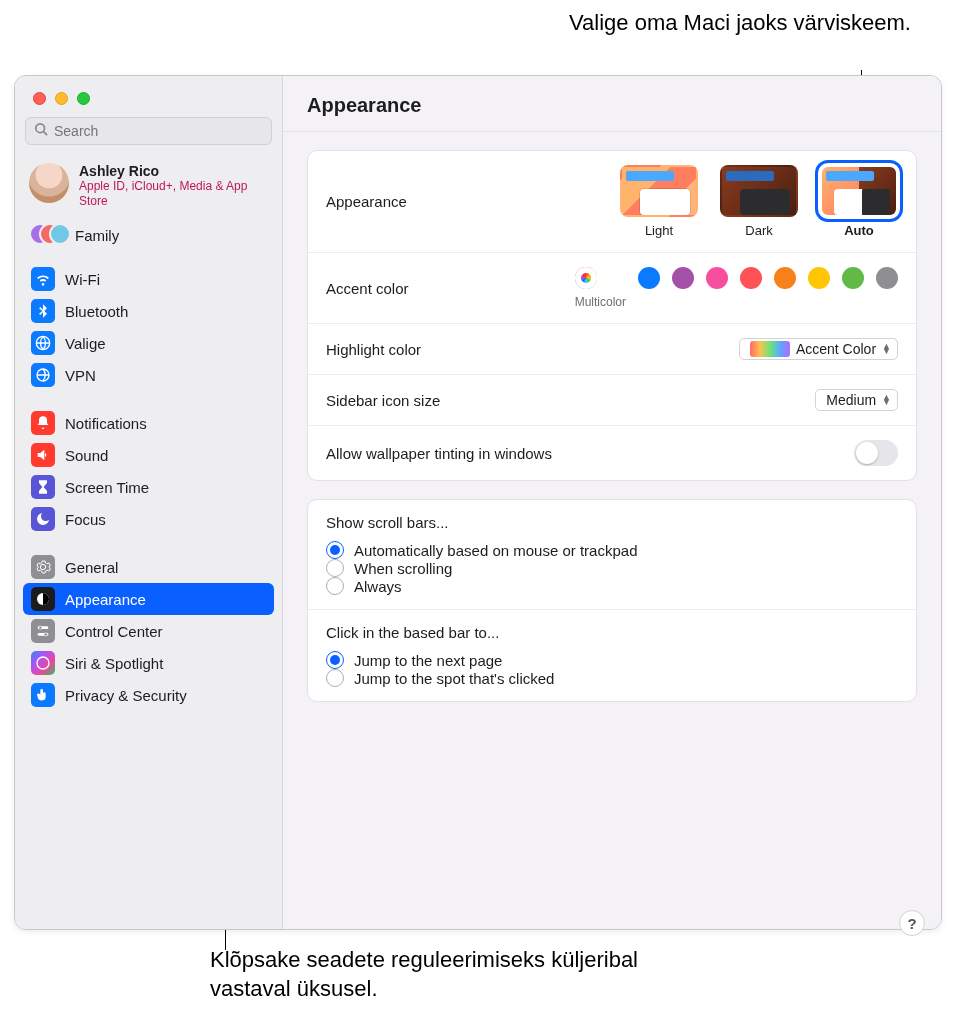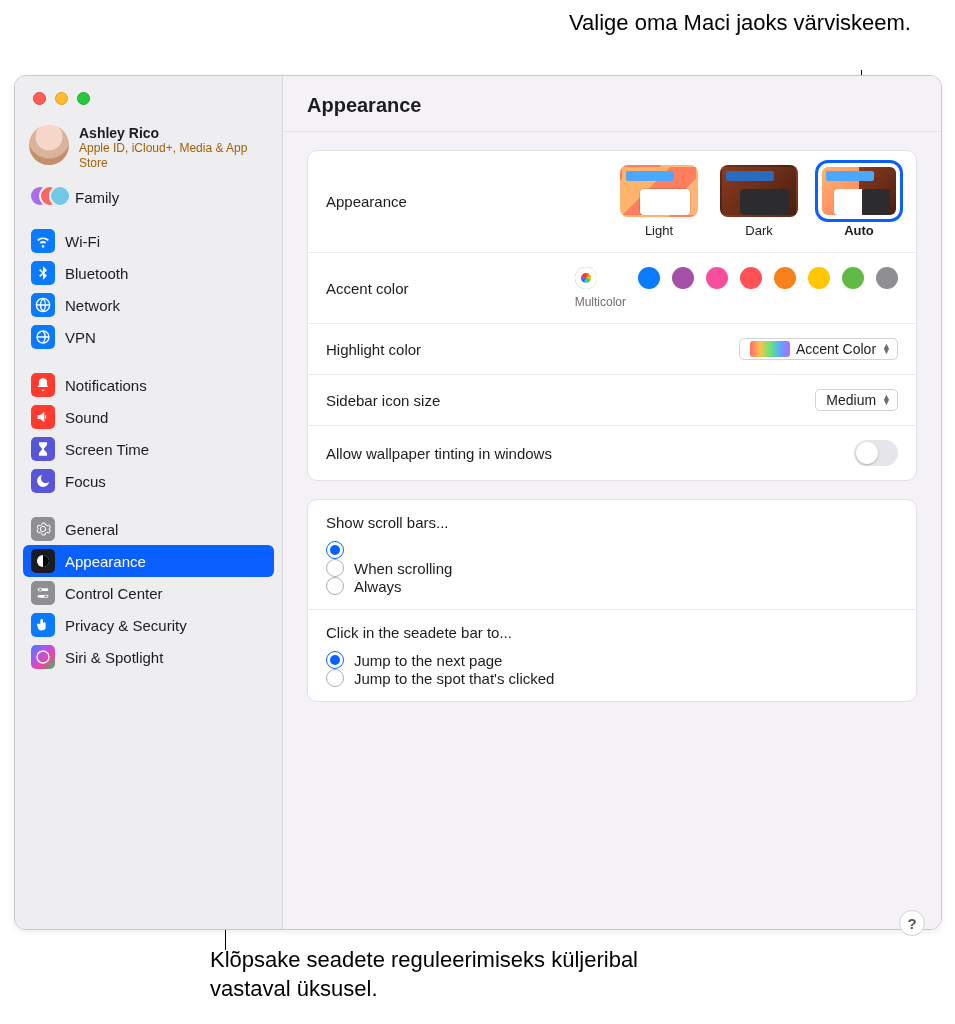--- a/index.html
+++ b/index.html
@@ -63,21 +63,21 @@
 
 .account {
   display: flex; gap: 10px; padding: 8px 14px; align-items: flex-start;
 }
 .avatar {
   width: 40px; height: 40px; border-radius: 50%;
   background: radial-gradient(circle at 50% 30%, #f6d6c8 0 38%, #d9b39a 40% 60%, #c48e6b 65% 100%);
   position: relative; flex-shrink: 0;
 }
 .account .name { font-size: 14px; font-weight: 700; }
-.account .sub { font-size: 12px; color: #a16207; line-height: 1.25; }
+.account .sub { font-size: 12px; color: #be185d; line-height: 1.25; }
 
 .family-row {
   display: flex; gap: 6px; padding: 6px 14px 12px; align-items: center;
 }
 .family-icon {
   width: 40px; height: 24px; position: relative;
 }
 .family-icon .c { position: absolute; width: 22px; height: 22px; border-radius:50%; border:2px solid #eeedf0;}
 .family-icon .c1{ left:0; background:#a86ee8;}
 .family-icon .c2{ left:10px; background:#f56868;}
@@ -186,20 +186,31 @@
 <div class="annotation ann-bottom">Klõpsake seadete reguleerimiseks küljeribal vastaval üksusel.</div>
 <div class="callout-line line-bottom-v"></div>
 
 <div class="window">
   <div class="sidebar">
     <div class="traffic">
       <div class="tl red"></div>
       <div class="tl yellow"></div>
       <div class="tl green"></div>
     </div>
+    <div class="search-wrap">
+      <div class="search">
+        <span>
+          <svg viewBox="0 0 16 16">
+              <circle cx="7" cy="7" r="5" fill="none" stroke="#8a8a8f" stroke-width="2"></circle>
+              <line x1="11" y1="11" x2="15" y2="15" stroke="#8a8a8f" stroke-width="2"></line>
+            </svg>
+        </span>
+        <input placeholder="Search" style="">
+      </div>
+    </div>
 
     <div class="account">
       <div class="avatar"></div>
       <div>
         <div class="name">Ashley Rico</div>
         <div class="sub">Apple ID, iCloud+, Media &amp; App Store</div>
       </div>
     </div>
     <div class="family-row">
       <div class="family-icon">
@@ -227,21 +238,21 @@
           </div>
           <span>Bluetooth</span>
         </div>
         <div class="item">
           <div class="icon blue">
             <svg viewBox="0 0 24 24">
               <circle cx="12" cy="12" r="10" fill="none" stroke="#fff" stroke-width="2"></circle>
               <path d="M2 12h20M12 2a15 15 0 010 20M12 2a15 15 0 000 20" fill="none" stroke="#fff" stroke-width="2"></path>
             </svg>
           </div>
-          <span>Network</span>
+          <span>Valige</span>
         </div>
         <div class="item">
           <div class="icon blue">
             <svg viewBox="0 0 24 24">
               <circle cx="12" cy="12" r="9" fill="none" stroke="#fff" stroke-width="2"></circle>
               <path d="M3 12h18M12 3a14 14 0 010 18" fill="none" stroke="#fff" stroke-width="2"></path>
             </svg>
           </div>
           <span>VPN</span>
         </div>
@@ -303,34 +314,34 @@
             <svg viewBox="0 0 24 24">
               <rect x="4" y="5" width="16" height="4" rx="2"></rect>
               <rect x="4" y="15" width="16" height="4" rx="2"></rect>
               <circle cx="8" cy="7" r="2.4" fill="#8e8e93" stroke="#fff"></circle>
               <circle cx="16" cy="17" r="2.4" fill="#8e8e93" stroke="#fff"></circle>
             </svg>
           </div>
           <span>Control Center</span>
         </div>
         <div class="item">
+          <div class="icon siri">
+            <svg viewBox="0 0 24 24">
+              <circle cx="12" cy="12" r="9" fill="none" stroke="#fff" stroke-width="2"></circle>
+            </svg>
+          </div>
+          <span>Siri &amp; Spotlight</span>
+        </div>
+        <div class="item">
           <div class="icon blue">
             <svg viewBox="0 0 24 24">
               <path d="M8 11V5a2 2 0 114 0v5a2 2 0 114 0v3a6 6 0 01-12 2l-1-3a2 2 0 013-2z"></path>
             </svg>
           </div>
           <span>Privacy &amp; Security</span>
-        </div>
-        <div class="item">
-          <div class="icon siri">
-            <svg viewBox="0 0 24 24">
-              <circle cx="12" cy="12" r="9" fill="none" stroke="#fff" stroke-width="2"></circle>
-            </svg>
-          </div>
-          <span>Siri &amp; Spotlight</span>
         </div>
       </div>
   </div>
 
   <div class="main">
     <div class="main-header">Appearance</div>
     <div class="content">
 
       <div class="card">
         <div class="row">
@@ -409,35 +420,36 @@
         </div>
       </div>
 
       <div class="card">
         <div class="row" style="flex-direction:column;align-items:flex-start;">
           <div class="radio-group">
             <div class="radio-title">Show scroll bars...</div>
             <div>
                 <div class="radio-opt">
                   <div class="radio checked"></div>
+                  <span>Automatically based on mouse or trackpad</span>
                 </div>
                 <div class="radio-opt">
                   <div class="radio"></div>
                   <span>When scrolling</span>
                 </div>
                 <div class="radio-opt">
                   <div class="radio"></div>
                   <span>Always</span>
                 </div>
               </div>
           </div>
         </div>
         <div class="row" style="flex-direction:column;align-items:flex-start;">
           <div class="radio-group">
-            <div class="radio-title">Click in the seadete bar to...</div>
+            <div class="radio-title">Click in the based bar to...</div>
             <div>
                 <div class="radio-opt">
                   <div class="radio checked"></div>
                   <span>Jump to the next page</span>
                 </div>
                 <div class="radio-opt">
                   <div class="radio"></div>
                   <span>Jump to the spot that's clicked</span>
                 </div>
               </div>

